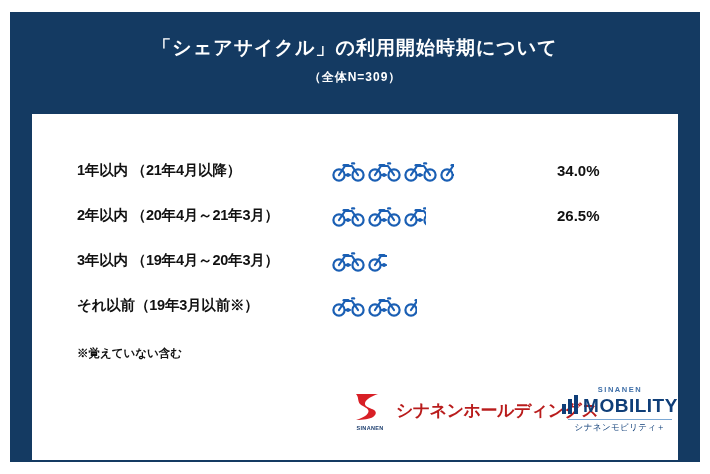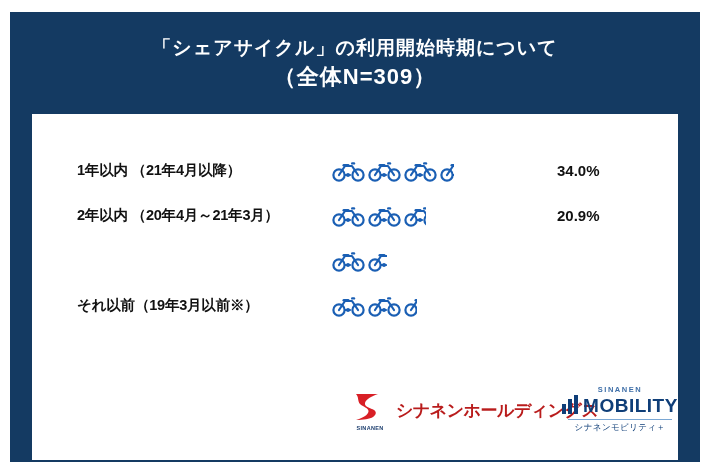--- a/index.html
+++ b/index.html
@@ -44,21 +44,21 @@
     color: #ffffff;
   }
   .title-line1 {
     font-size: 19px;
     font-weight: bold;
     letter-spacing: 1px;
     line-height: 30px;
     white-space: nowrap;
   }
   .title-line2 {
-    font-size: 22px;
+    font-size: 12px;
     font-weight: bold;
     letter-spacing: 1px;
     line-height: 28px;
     white-space: nowrap;
   }
   
   .panel {
     position: absolute;
     left: 22px;
     top: 102px;
@@ -352,24 +352,25 @@
                   <path d="M13 16 L18 16" stroke-linecap="round"></path>
                 </g>
                 <g fill="#1a5fb4">
                   <rect x="10.5" y="5" width="7" height="2.6" rx="1.3"></rect>
                   <rect x="19" y="3.2" width="4.2" height="2.4" rx="1.2"></rect>
                   <circle cx="16" cy="16" r="2"></circle>
                 </g>
               </svg>
             </span>
           </div>
-          <div class="row-value">20.9%</div>
+          <div class="row-value">26.5%</div>
         </div>
 
         <div class="row">
+          <div class="row-label">3年以内 （19年4月～20年3月）</div>
           <div class="row-icons">
             <span class="bike">
               <svg width="34" height="24" viewBox="0 0 34 24" xmlns="http://www.w3.org/2000/svg">
                 <g fill="none" stroke="#1a5fb4" stroke-width="2.2">
                   <circle cx="7" cy="16" r="5.6"></circle>
                   <circle cx="26" cy="16" r="5.6"></circle>
                   <path d="M7 16 L13 7 L20 7 L26 16" stroke-linecap="round" stroke-linejoin="round"></path>
                   <path d="M13 16 L18 16" stroke-linecap="round"></path>
                 </g>
                 <g fill="#1a5fb4">
@@ -443,20 +444,21 @@
                   <rect x="19" y="3.2" width="4.2" height="2.4" rx="1.2"></rect>
                   <circle cx="16" cy="16" r="2"></circle>
                 </g>
               </svg>
             </span>
           </div>
         </div>
 
       </div>
 
+      <div class="note">※覚えていない含む</div>
 
       <div class="logos">
 
         <div class="logo-sinanen">
           <span class="sin-mark">
             <svg width="40" height="40" viewBox="0 0 40 40" xmlns="http://www.w3.org/2000/svg">
               <rect x="0" y="0" width="40" height="32" fill="#ffffff"></rect>
               <path d="M6 4 h22 c-6 2 -12 5 -13 9 -1 4 6 5 9 7 3 2 2 5 -1 7 -3 2 -10 3 -17 3 7 -2 12 -5 12.5 -8.5 0.5 -3.5 -6 -5 -8.5 -7.5 -2.5 -2.5 -1 -7 -4 -10 z" fill="#d81f26"></path>
             </svg>
             <span class="sin-mark-label">SINANEN</span>

